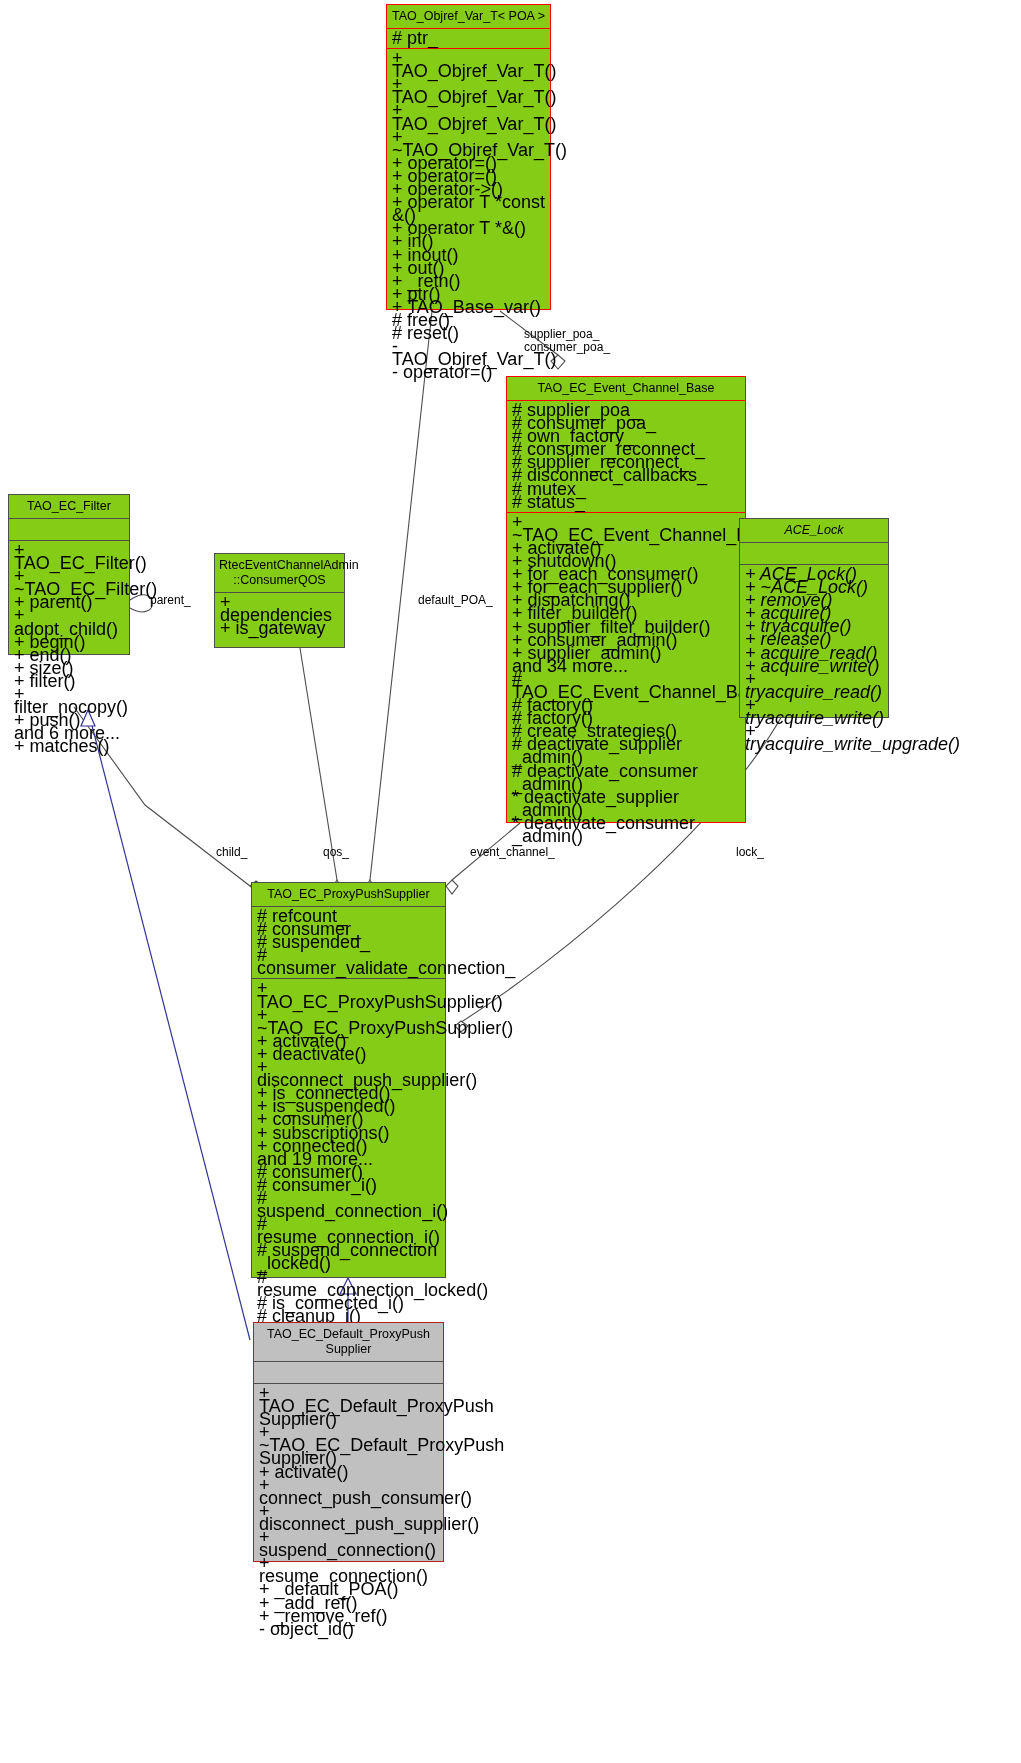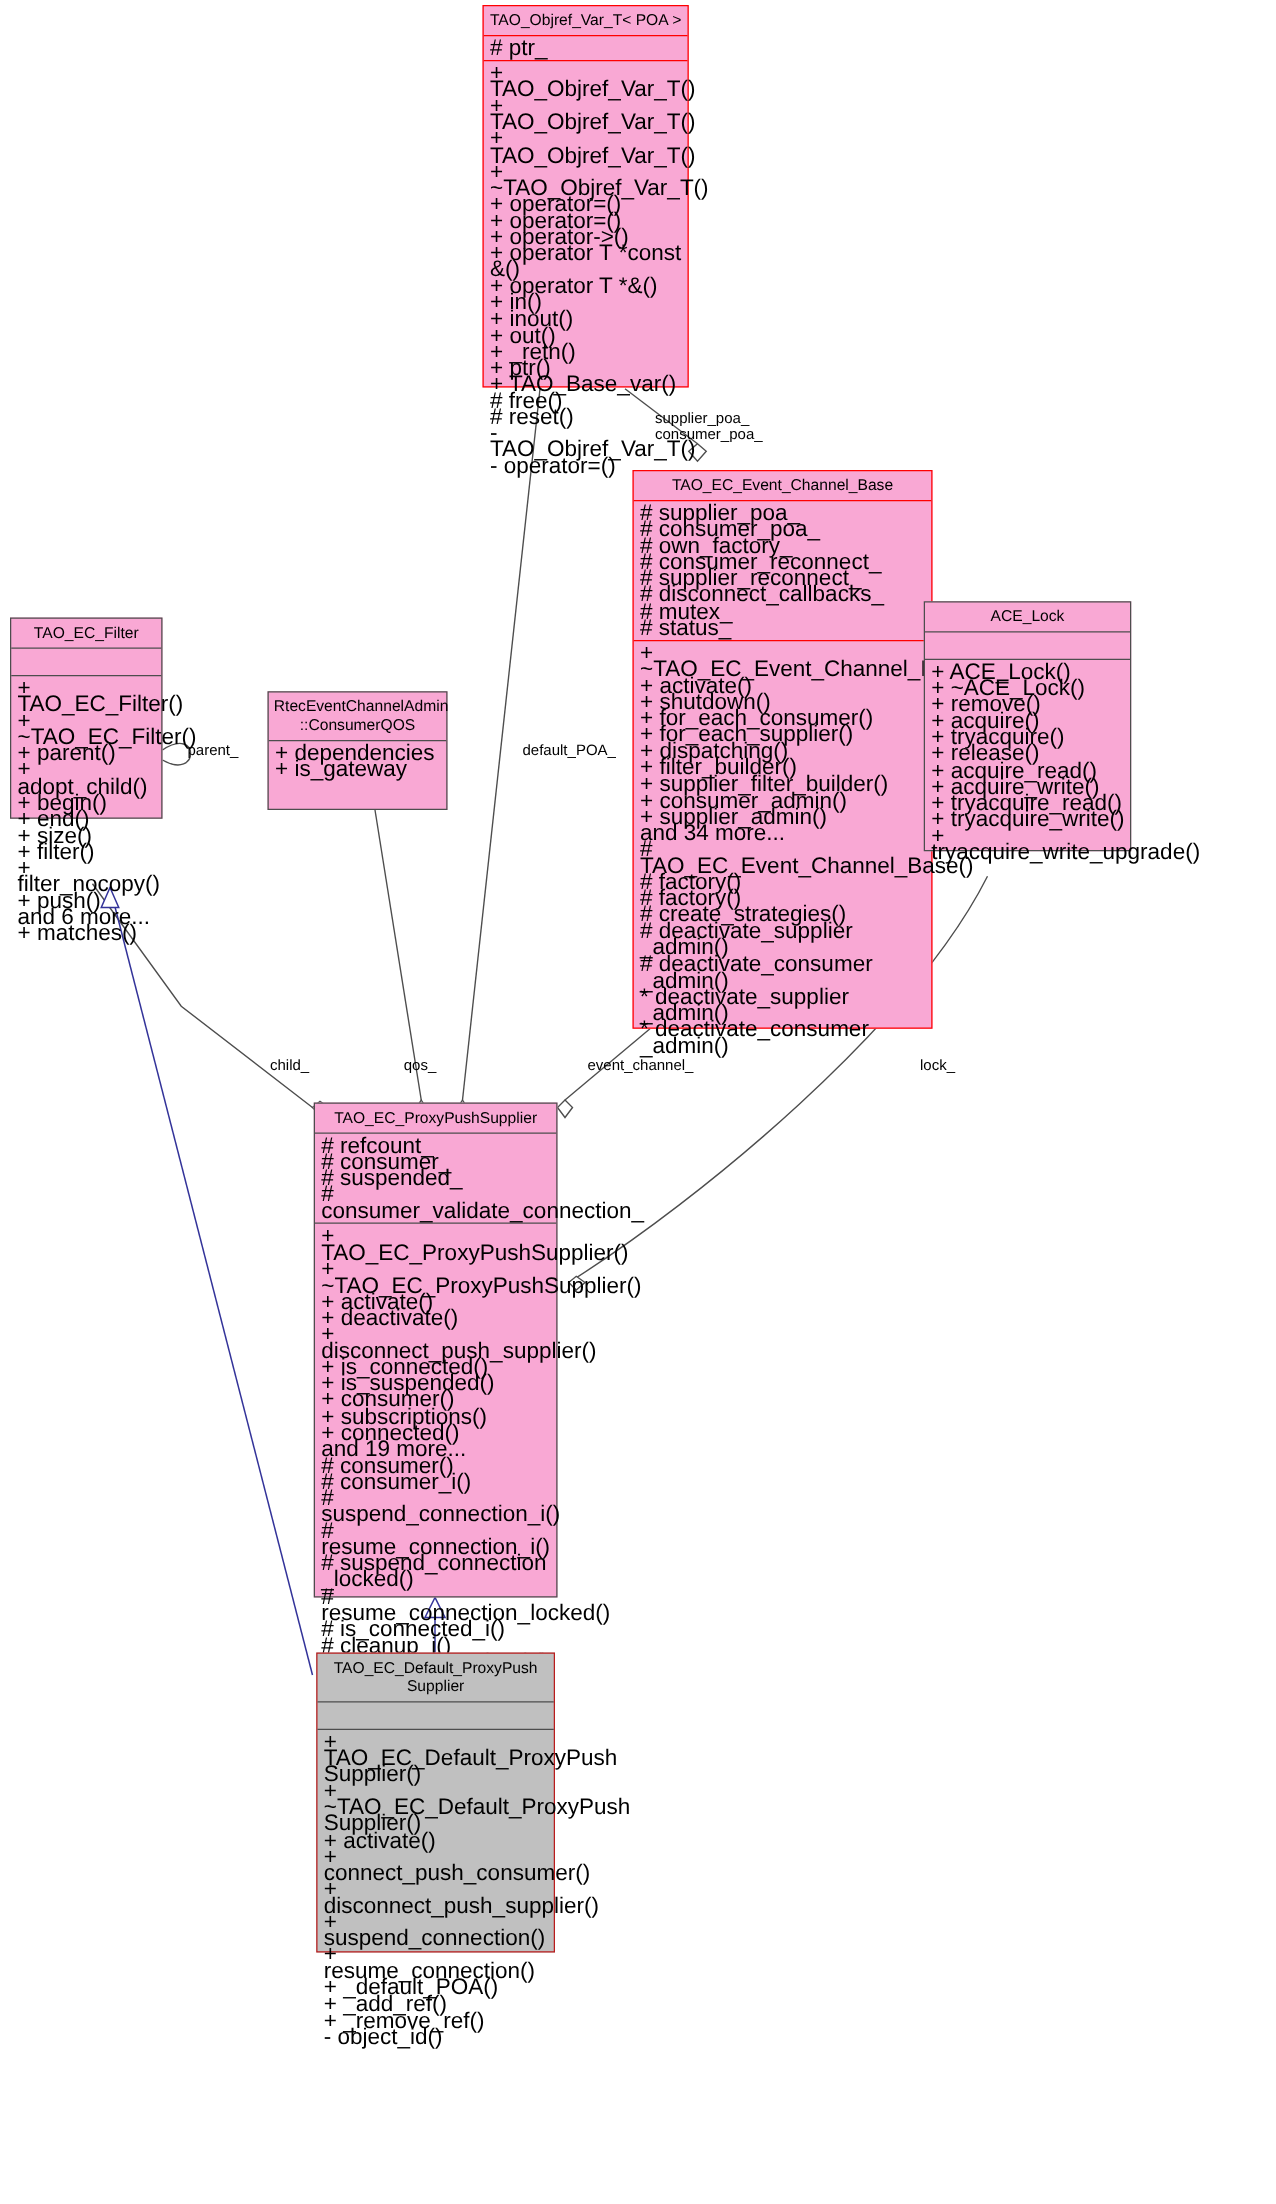--- a/index.html
+++ b/index.html
@@ -2,21 +2,21 @@
 <html><head>
 <meta charset="utf-8">
 <style>
   html,body{margin:0;padding:0;background:#ffffff;}
   body{width:1021px;height:1763px;position:relative;
        font-family:"Liberation Sans","DejaVu Sans",sans-serif;
        -webkit-font-smoothing:none;}
   #canvas{position:absolute;left:0;top:0;width:1021px;height:1763px;overflow:hidden;}
   svg.edges{position:absolute;left:0;top:0;width:1021px;height:1763px;pointer-events:none;}
 
-  .uclass{position:absolute;box-sizing:border-box;background:#f9a8d4;}
+  .uclass{position:absolute;box-sizing:border-box;background:#84cc16;}
   .uclass.red{border:1px solid #ff0000;}
   .uclass.black{border:1px solid #4d4d4d;}
   .uclass.gray{border:1px solid #b91c1c;background:#c0c0c0;}
 
   .utitle{text-align:center;font-size:12.5px;color:#000;line-height:15px;
           padding:4px 4px 4px 4px;white-space:pre-line;}
   .usep{height:0;border-top:1px solid #4d4d4d;}
   .uclass.red .usep{border-top:1px solid #ff0000;}
   .uattrs,.umeths{font-size:18px;color:#000;line-height:13.1px;padding:3px 3px 3px 5px;}
   .uattrs div,.umeths div{white-space:pre-wrap;}
@@ -144,31 +144,31 @@
       <div>+ end()</div>
       <div>+ size()</div>
       <div>+ filter()</div>
       <div>+ filter_nocopy()</div>
       <div>+ push()</div>
       <div>and 6 more...</div>
       <div>+ matches()</div>
     </div>
   </div>
 
-  <div class="uclass black" style="left:214px;top:553px;width:144px;height:95px;">
+  <div class="uclass black" style="left:214px;top:553px;width:131px;height:95px;">
     <div class="utitle">RtecEventChannelAdmin
 ::ConsumerQOS</div>
     <div class="usep"></div>
     <div class="umeths">
       <div>+ dependencies</div>
       <div>+ is_gateway</div>
     </div>
   </div>
 
-  <div class="uclass black" style="left:739px;top:481px;width:166px;height:200px;">
+  <div class="uclass black" style="left:739px;top:518px;width:150px;height:200px;font-style:italic;">
     <div class="utitle">ACE_Lock</div>
     <div class="usep"></div>
     <div class="uattrs uempty"></div>
     <div class="usep"></div>
     <div class="umeths">
       <div>+ ACE_Lock()</div>
       <div>+ ~ACE_Lock()</div>
       <div>+ remove()</div>
       <div>+ acquire()</div>
       <div>+ tryacquire()</div>

